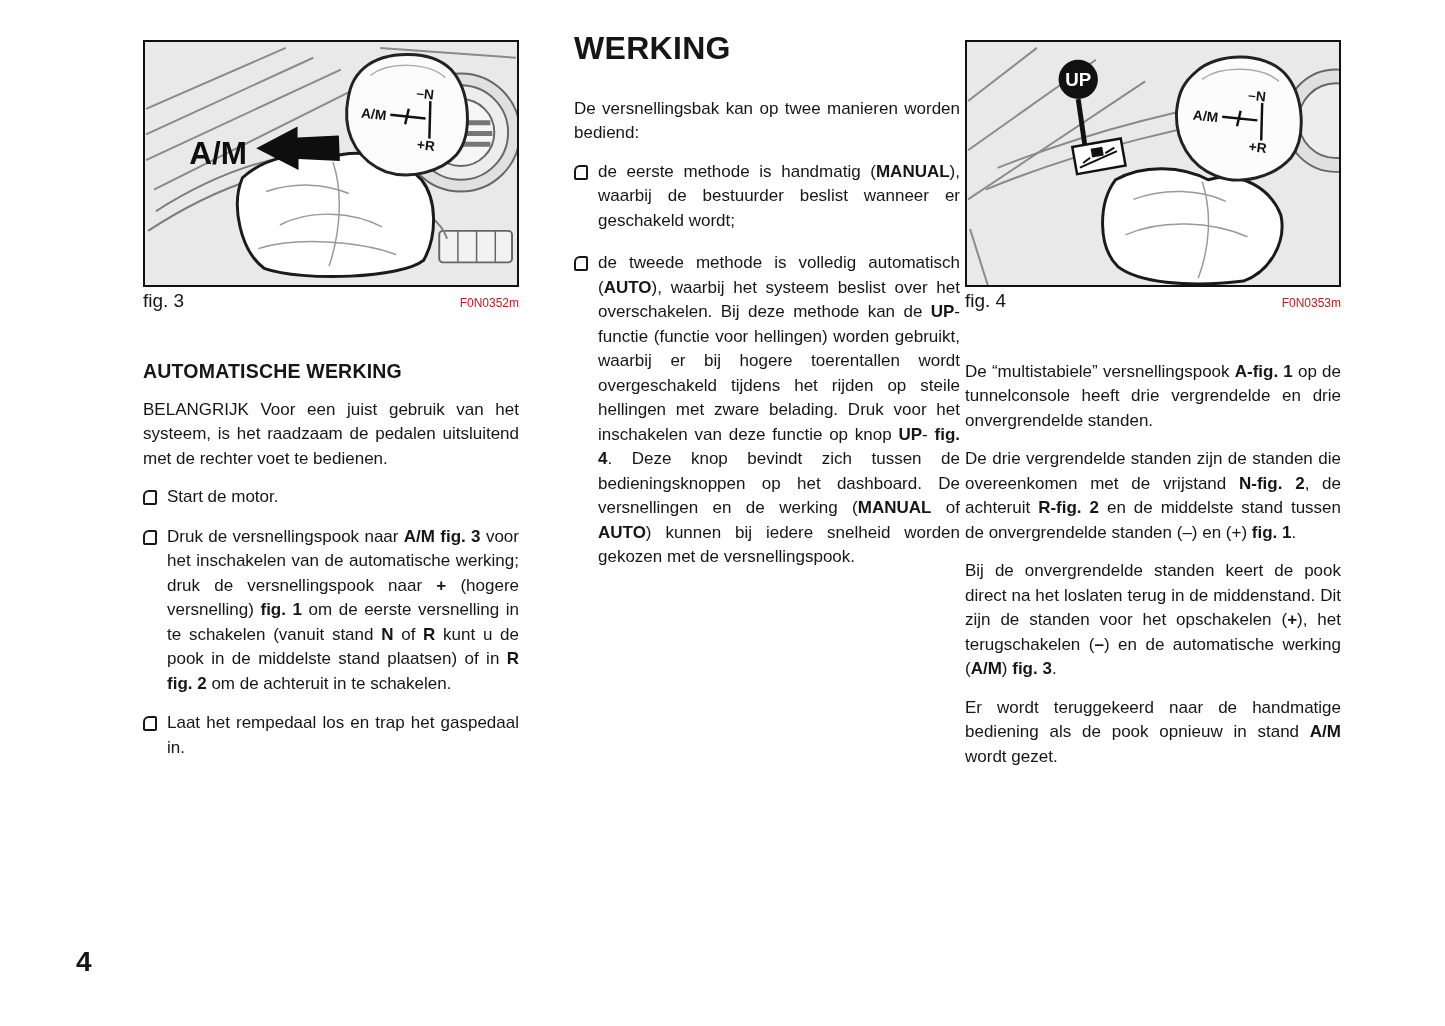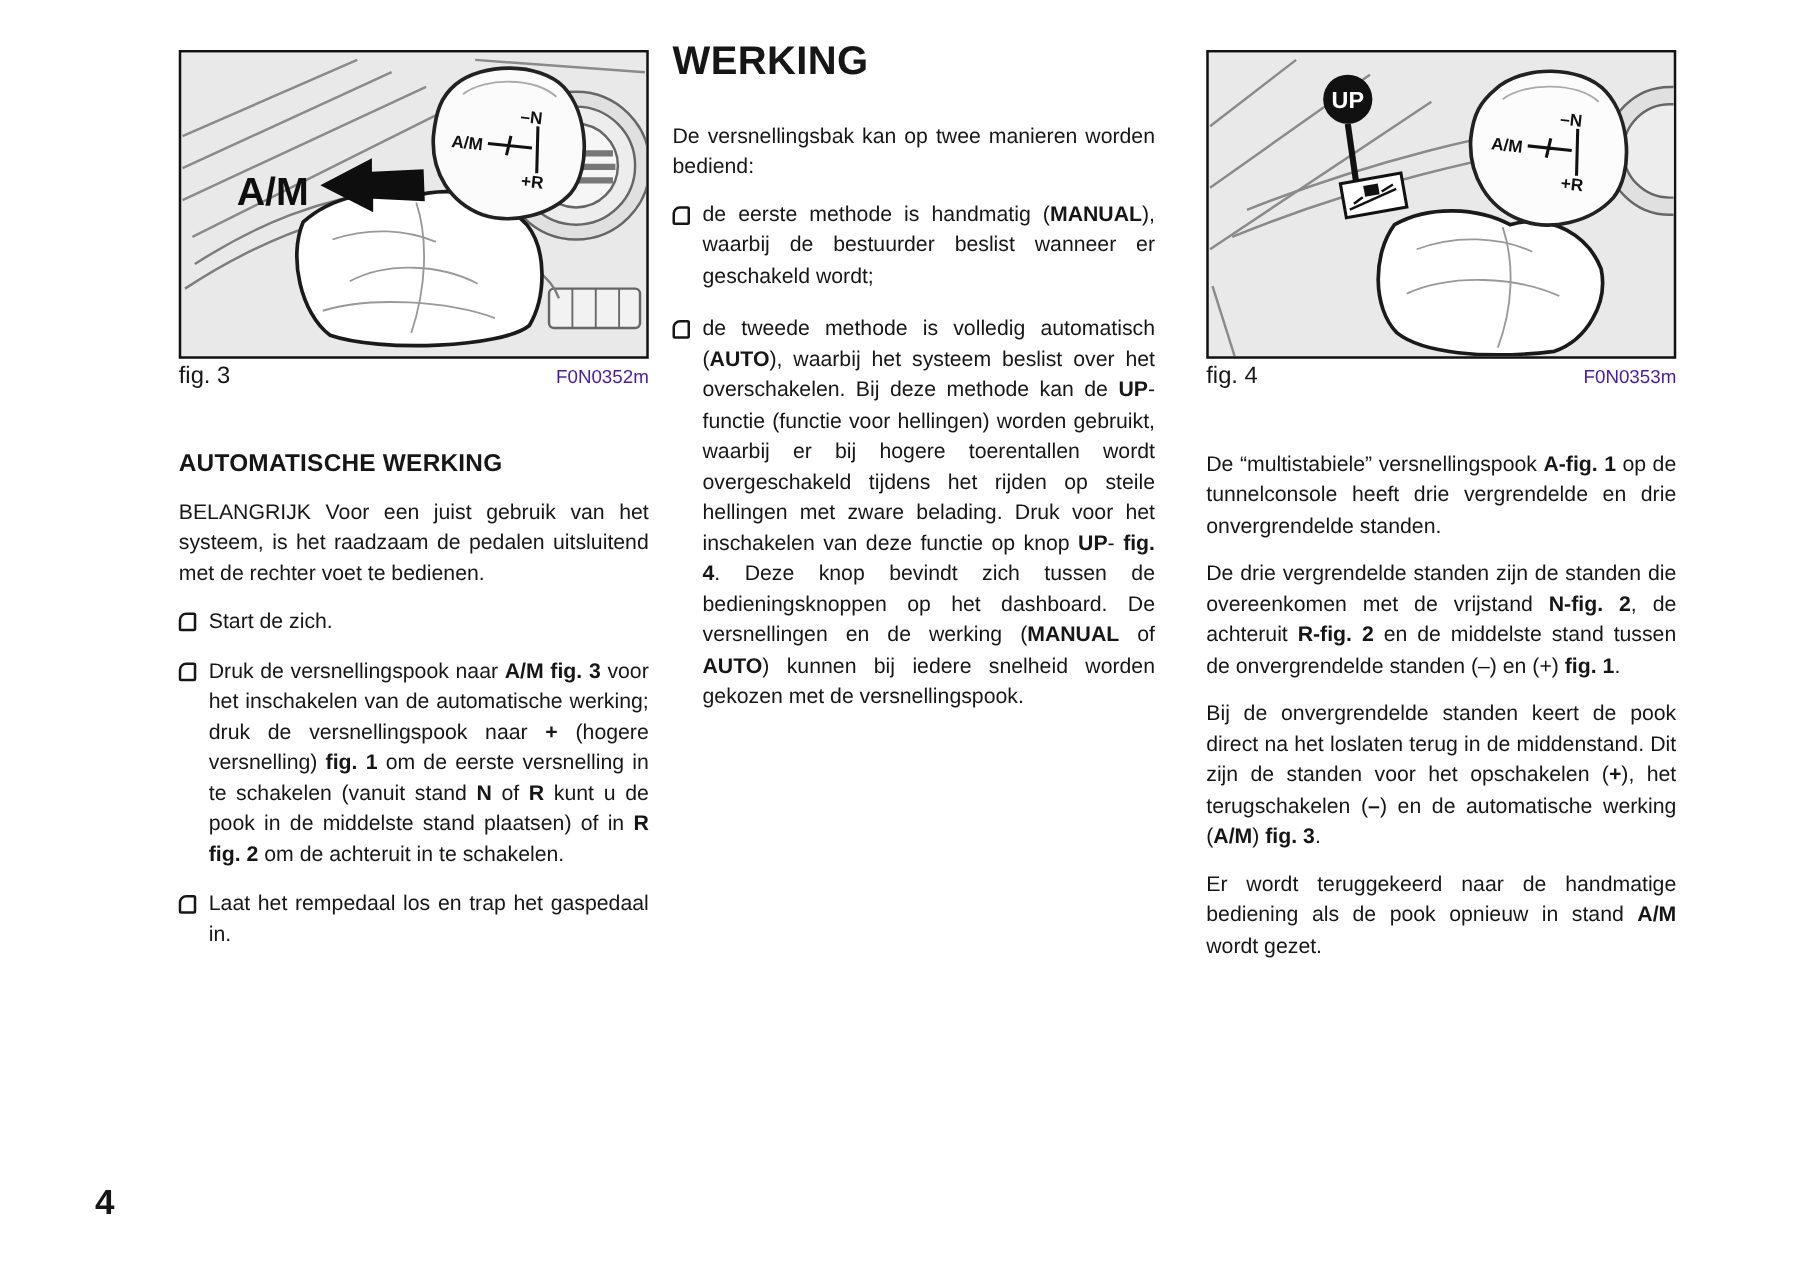--- a/index.html
+++ b/index.html
@@ -2,33 +2,33 @@
 <html><head>
 <meta charset="utf-8">
 <style>
   html, body { margin:0; padding:0; background:#ffffff; }
   .page {
     position:relative; width:1445px; height:1026px; background:#ffffff;
     color:#161616; font-family:"Liberation Sans", sans-serif; overflow:hidden;
   }
   .col { position:absolute; }
   .col-left  { left:143px; top:40px;  width:376px; }
-  .col-mid   { left:538px; top:30px;  width:386px; }
+  .col-mid   { left:574px; top:30px;  width:386px; }
   .col-right { left:965px; top:40px;  width:376px; }
 
   .figbox {
     height:247px; border:2px solid #111; background:#e9e9e9;
     box-sizing:border-box; overflow:hidden;
   }
   .figbox svg { display:block; width:100%; height:100%; }
   .figcaption-row {
     display:flex; justify-content:space-between; align-items:baseline; margin-top:3px;
   }
   .figcap  { font-size:19px; color:#161616; }
-  .figcode { font-size:15px; color:#4c1d95; }
+  .figcode { font-size:12px; color:#b91c1c; }
 
   .textblock { margin-top:48px; }
   h1.title {
     font-size:32px; font-weight:bold; margin:0 0 30px; letter-spacing:0.3px;
   }
   h2.subhead {
     font-size:19.5px; font-weight:bold; margin:0 0 15px; letter-spacing:0.2px;
   }
   p.para, .bt {
     font-size:17px; line-height:1.44; text-align:justify;
@@ -107,21 +107,21 @@
         <span class="figcode">F0N0352m</span>
       </div>
     </figure>
 
     <section class="textblock">
       <h2 class="subhead">AUTOMATISCHE WERKING</h2>
       <p class="para"><span>BELANGRIJK Voor een juist gebruik van het systeem, is het raadzaam de pedalen uitsluitend met de rechter voet te bedienen.</span></p>
       <div class="bullets">
         <div class="bullet">
           <span class="sq"></span>
-          <span class="bt"><span>Start de zich.</span></span>
+          <span class="bt"><span>Start de motor.</span></span>
         </div>
         <div class="bullet">
           <span class="sq"></span>
           <span class="bt"><span>Druk de versnellingspook naar </span><b>A/M fig. 3</b><span> voor het inschakelen van de automatische werking; druk de versnellingspook naar </span><b>+</b><span> (hogere versnelling) </span><b>fig. 1</b><span> om de eerste versnelling in te schakelen (vanuit stand </span><b>N</b><span> of </span><b>R</b><span> kunt u de pook in de middelste stand plaatsen) of in </span><b>R fig. 2</b><span> om de achteruit in te schakelen.</span></span>
         </div>
         <div class="bullet">
           <span class="sq"></span>
           <span class="bt"><span>Laat het rempedaal los en trap het gaspedaal in.</span></span>
         </div>
       </div>

